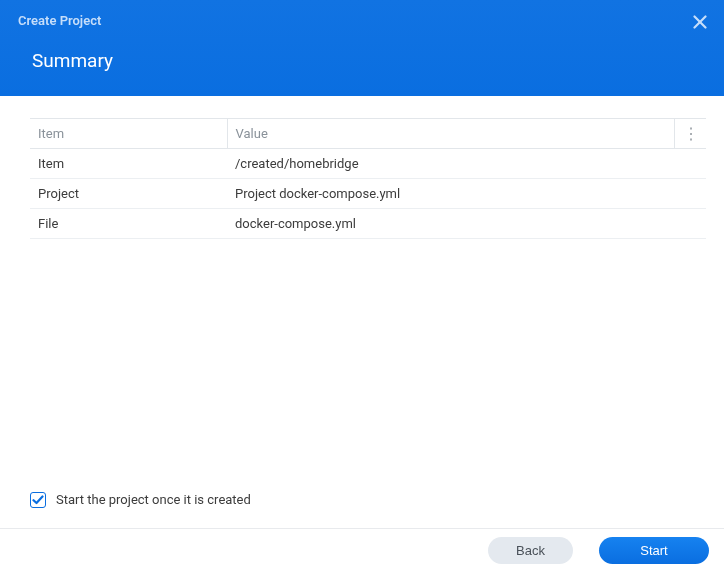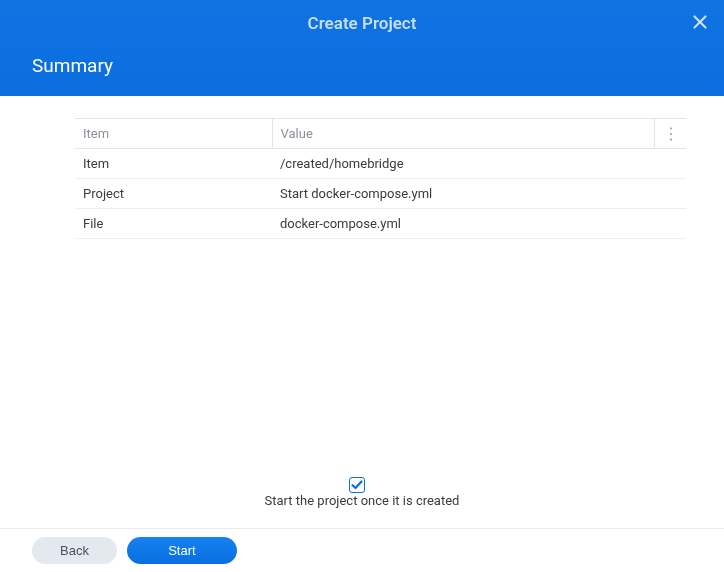--- a/index.html
+++ b/index.html
@@ -19,25 +19,24 @@
     }
     .header {
       background: #0a6ee0;
       background: linear-gradient(to bottom, #1173e2, #0a6ee0);
       color: #fff;
       height: 96px;
       position: relative;
       padding: 0;
     }
     .header-title {
-      font-size: 17px;
+      font-size: 13px;
       font-weight: 600;
       color: #c6defa;
       padding: 13px 18px 0 18px;
-      text-align: center;
     }
     .header-subtitle {
       font-size: 19px;
       font-weight: 400;
       color: #fff;
       padding: 21px 32px 0 32px;
     }
     .close-btn {
       position: absolute;
       top: 10px;
@@ -48,22 +47,21 @@
       display: flex;
       align-items: center;
       justify-content: center;
       color: #c6defa;
     }
     .close-btn svg {
       width: 14px;
       height: 14px;
     }
     .content {
-      padding: 22px 38px 0 30px;
-      margin-left: 45px;
+      padding: 22px 18px 0 30px;
     }
     .table {
       width: 100%;
       border-collapse: collapse;
     }
     .table-header-row td {
       border-top: 1px solid #e2e6ea;
       border-bottom: 1px solid #e2e6ea;
       color: #8a929a;
       font-size: 13px;
@@ -93,23 +91,21 @@
       font-size: 13px;
     }
     .footer-area {
       position: absolute;
       bottom: 0;
       left: 0;
       right: 0;
     }
     .checkbox-row {
       display: flex;
-      align-items: center;
       padding: 0 30px 20px 30px;
-      flex-direction: column;
     }
     .checkbox {
       width: 16px;
       height: 16px;
       border: 1.5px solid #0a6ee0;
       border-radius: 3px;
       margin-right: 10px;
       display: flex;
       align-items: center;
       justify-content: center;
@@ -120,24 +116,24 @@
       width: 12px;
       height: 12px;
     }
     .checkbox-label {
       color: #3c3c3c;
       font-size: 13px;
       cursor: pointer;
     }
     .button-row {
       border-top: 1px solid #e8eaed;
-      padding: 8px 32px;
-      display: flex;
-      justify-content: flex-start;
-      gap: 10px;
+      padding: 8px 15px;
+      display: flex;
+      justify-content: flex-end;
+      gap: 26px;
     }
     .btn {
       border: none;
       border-radius: 16px;
       font-size: 13px;
       padding: 6px 28px;
       cursor: pointer;
       min-width: 78px;
     }
     .btn-back {
@@ -175,21 +171,21 @@
       <td class="kebab-cell">
         <div class="kebab-dots">⋮</div>
       </td>
     </tr>
     <tr class="table-data-row">
       <td>Item</td>
       <td colspan="2">/created/homebridge</td>
     </tr>
     <tr class="table-data-row">
       <td>Project</td>
-      <td colspan="2">Start docker-compose.yml</td>
+      <td colspan="2">Project docker-compose.yml</td>
     </tr>
     <tr class="table-data-row">
       <td>File</td>
       <td colspan="2">docker-compose.yml</td>
     </tr>
   </tbody>
     </table>
 </div>
 
 <div class="footer-area">

